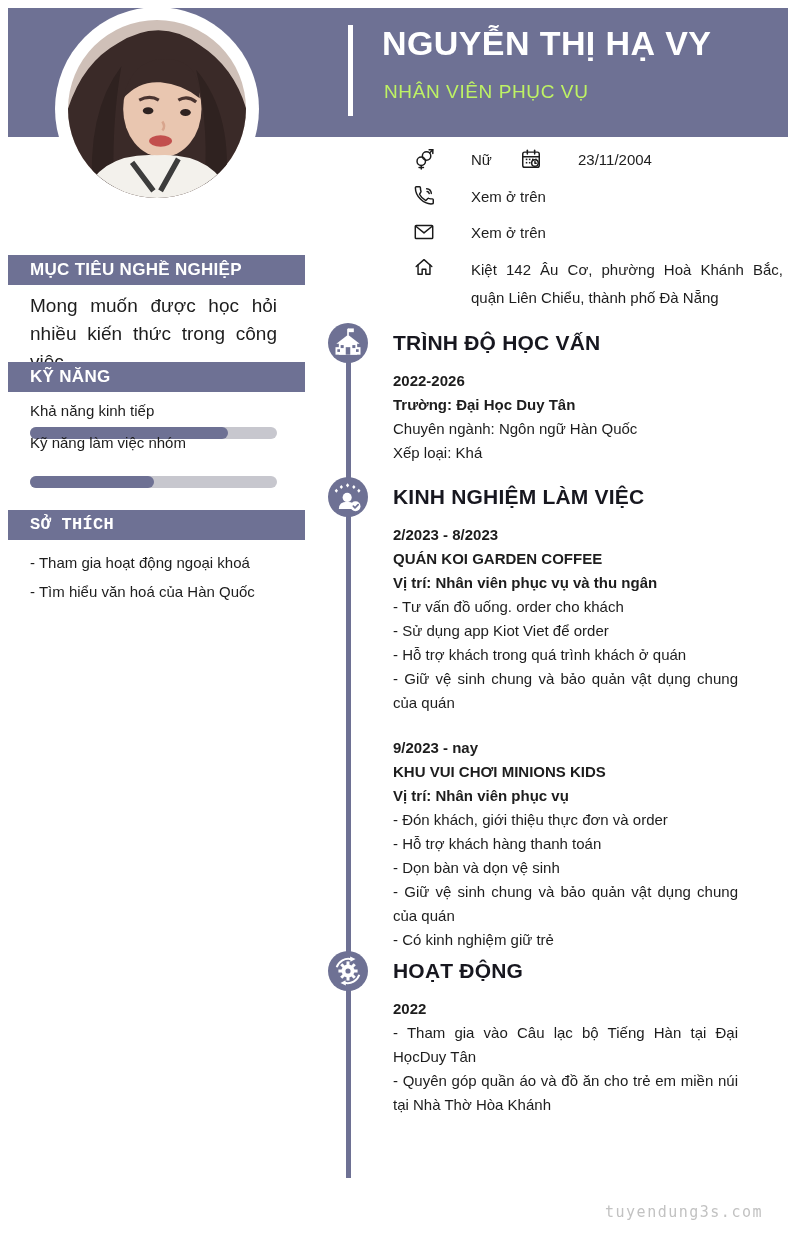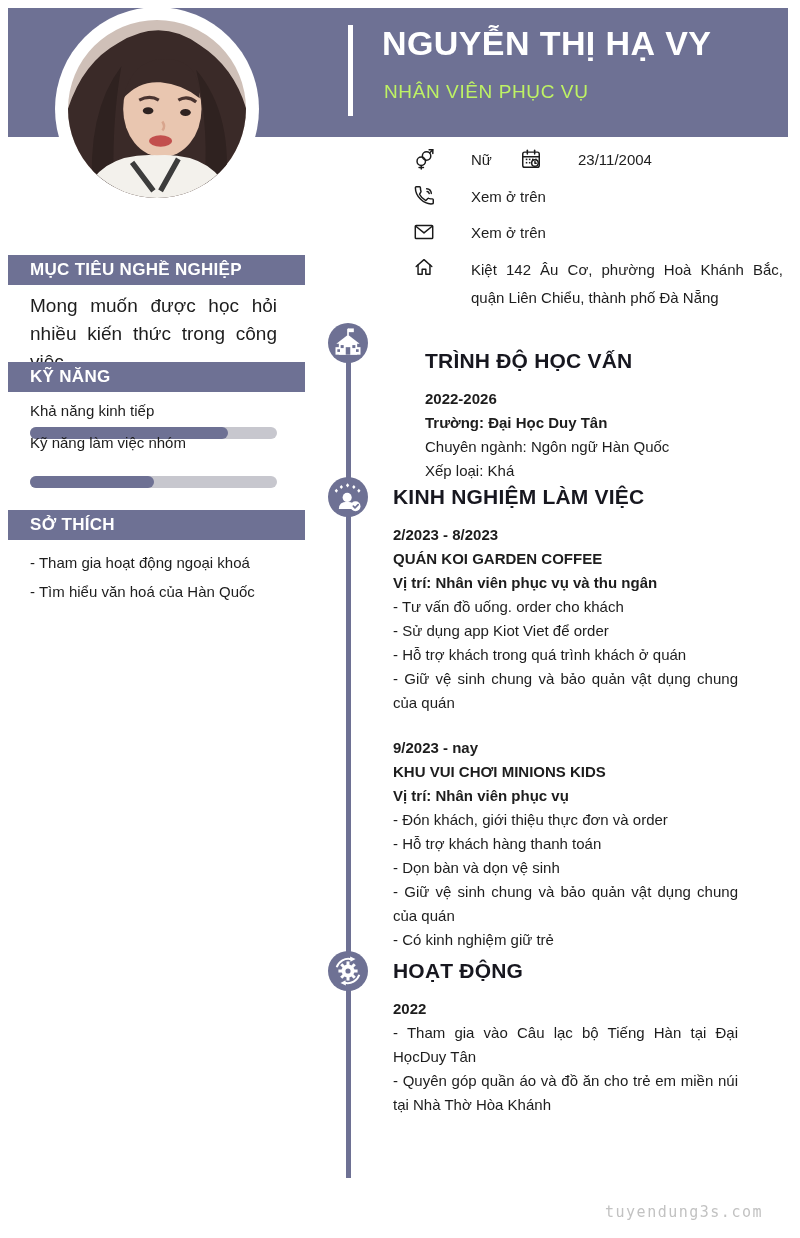--- a/index.html
+++ b/index.html
@@ -164,21 +164,21 @@
   <div class="sb-bar" style="top:362px;">KỸ NĂNG</div>
   <div class="skill-label" style="top:402px;">Khả năng kinh tiếp</div>
   <div class="skill-track" style="top:427px;">
     <div class="skill-fill" style="width: 80%;"></div>
   </div>
   <div class="skill-label" style="top:434px;">Kỹ năng làm việc nhóm</div>
   <div class="skill-track" style="top:476px;">
     <div class="skill-fill" style="width: 50%;"></div>
   </div>
 
-  <div class="sb-bar" style="top:510px;">SỞ THÍCH</div>
+  <div class="sb-bar" style="top:510px;font-family:Liberation Mono, monospace;">SỞ THÍCH</div>
   <div class="hobbies" style="top:548px;">
     <div>- Tham gia hoạt động ngoại khoá</div>
     <div>- Tìm hiểu văn hoá của Hàn Quốc</div>
   </div>
 
   <div class="timeline"></div>
 
   <div class="tl-icon" style="top:323px;">
     <svg viewBox="0 0 48 48">
       <line x1="24" y1="7" x2="24" y2="15" stroke="#fff" stroke-width="2"></line>
@@ -186,21 +186,21 @@
       <path d="M10 25 L24 14 L38 25 Z" fill="#fff"></path>
       <rect x="13" y="24" width="22" height="14" fill="#fff"></rect>
       <rect x="9" y="29" width="30" height="9" fill="#fff"></rect>
       <rect x="21.3" y="29" width="5.4" height="9" fill="#6e7194"></rect>
       <rect x="15.2" y="26.5" width="3.6" height="3.6" fill="#6e7194"></rect>
       <rect x="29.2" y="26.5" width="3.6" height="3.6" fill="#6e7194"></rect>
       <rect x="11.2" y="31.5" width="3.2" height="3.2" fill="#6e7194"></rect>
       <rect x="33.6" y="31.5" width="3.2" height="3.2" fill="#6e7194"></rect>
     </svg>
   </div>
-  <div class="section" style="top:348px;margin-left:32px;">
+  <div class="section" style="top:330px;">
     <h2>TRÌNH ĐỘ HỌC VẤN</h2>
     <div class="line b">2022-2026</div>
     <div class="line b">Trường: Đại Học Duy Tân</div>
     <div class="line">Chuyên ngành: Ngôn ngữ Hàn Quốc</div>
     <div class="line">Xếp loại: Khá</div>
   </div>
 
   <div class="tl-icon" style="top:477px;">
     <svg viewBox="0 0 48 48">
       <g fill="#fff">

